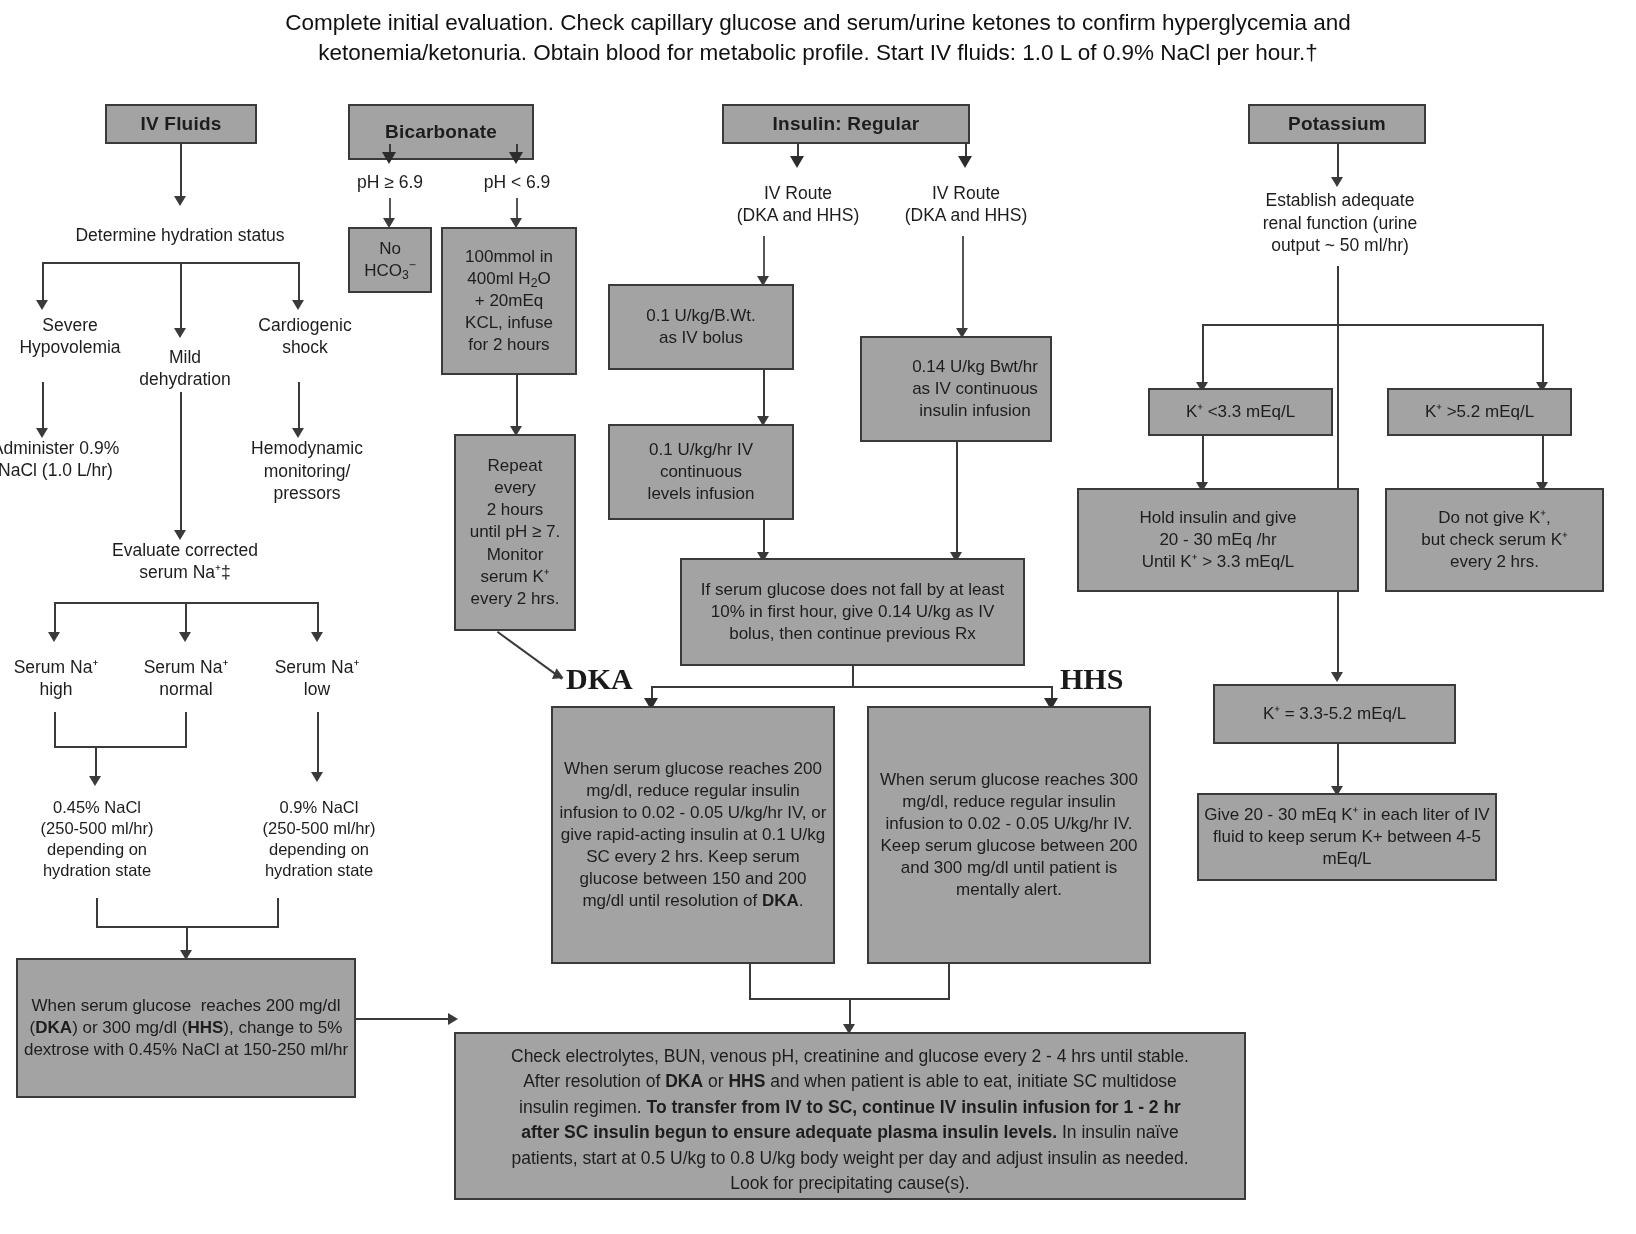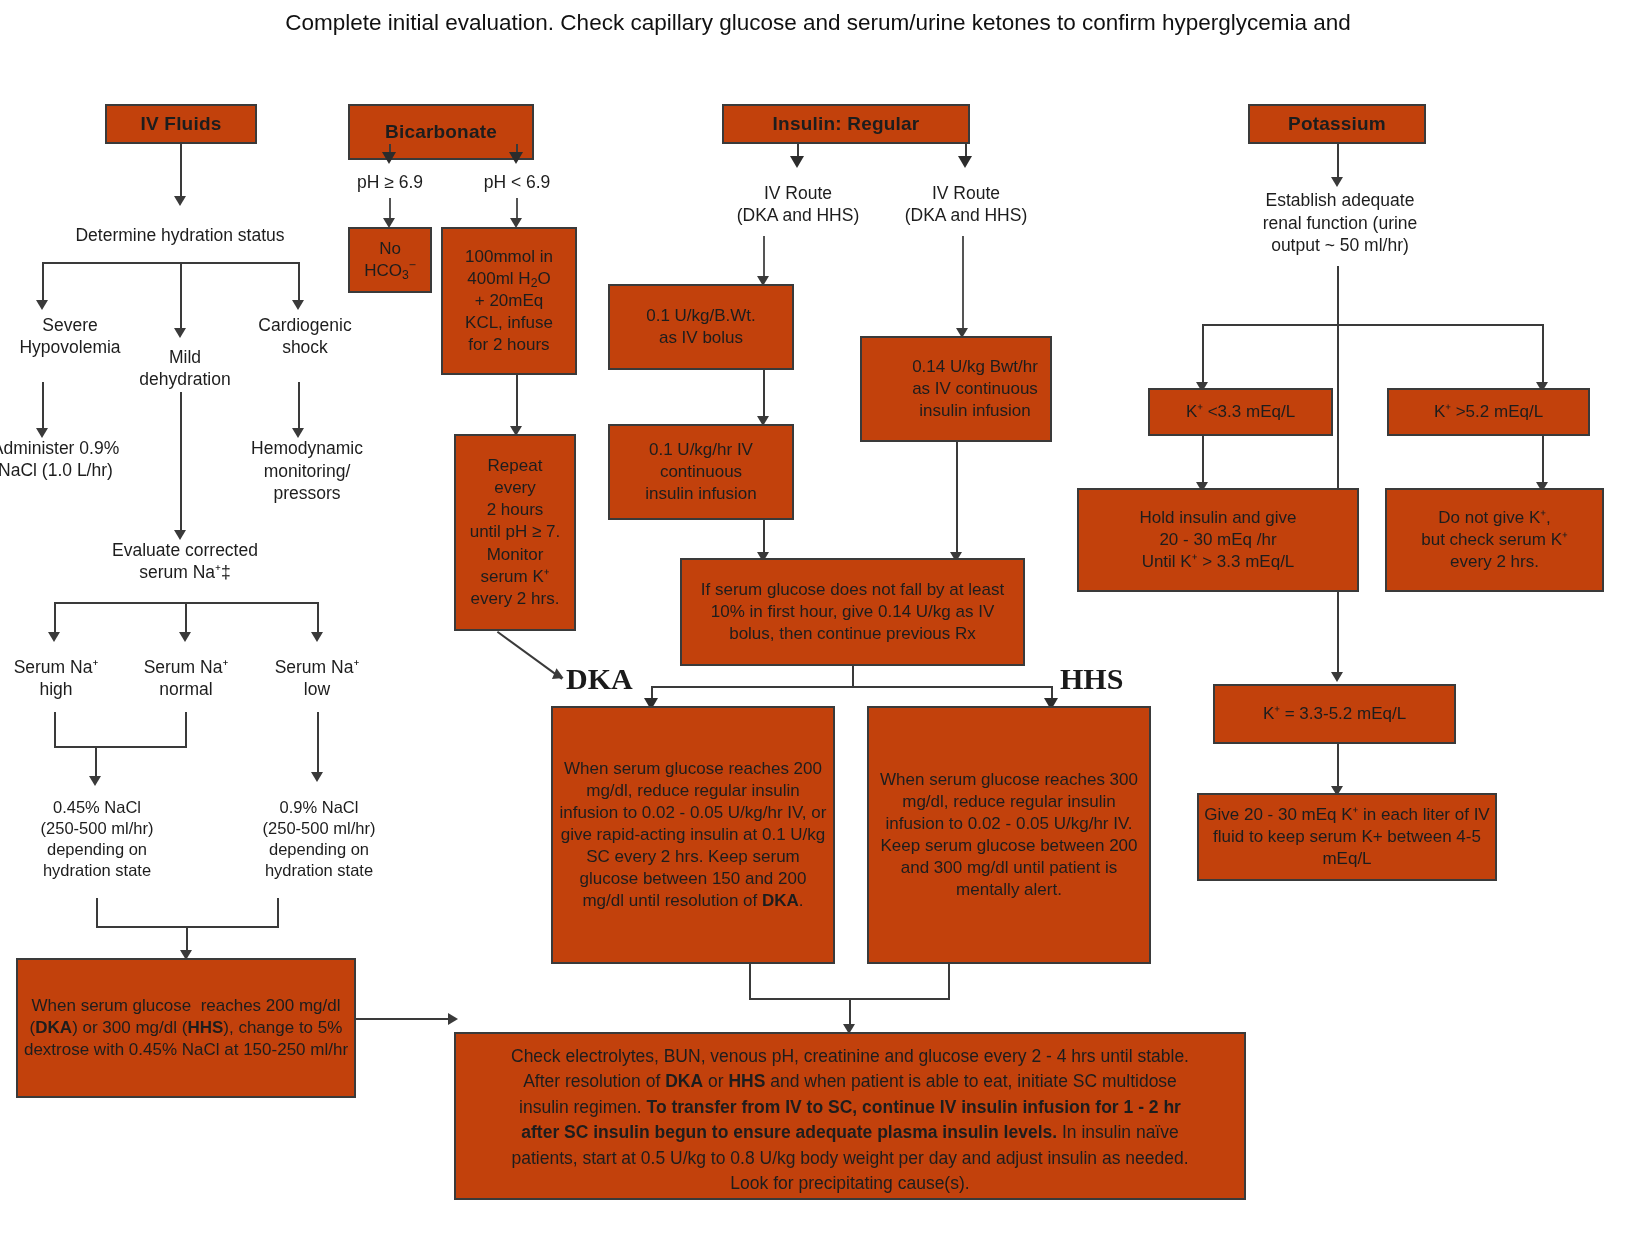--- a/index.html
+++ b/index.html
@@ -11,21 +11,21 @@
     position:relative;
     overflow:hidden;
     -webkit-font-smoothing:antialiased;
   }
   #canvas{position:absolute;left:0;top:0;width:1636px;height:1234px;}
 
   
   .abs{position:absolute;box-sizing:border-box;}
   .box{
     position:absolute;box-sizing:border-box;
-    border:2px solid #3a3a3a;background:#c2410c;
+    border:2px solid #3a3a3a;background:#a3a3a3;
     display:flex;align-items:center;justify-content:center;
     text-align:center;line-height:1.30;
     font-size:17px;color:#1d1d1d;
     padding:3px 5px;
   }
   .hdrbox{font-weight:bold;font-size:19px;letter-spacing:.2px;}
   .txt{
     position:absolute;box-sizing:border-box;
     display:flex;align-items:center;justify-content:center;
     text-align:center;line-height:1.28;font-size:17.5px;color:#1d1d1d;
@@ -50,20 +50,21 @@
   sup{font-size:.72em;vertical-align:super;line-height:0;}
   sub{font-size:.72em;vertical-align:baseline;position:relative;top:.25em;line-height:0;}
 </style>
 </head>
 <body>
 
 <div id="canvas">
 
   <div class="title" style="left:168px;top:8px;width:1300px;">
     <div>Complete initial evaluation. Check capillary glucose and serum/urine ketones to confirm hyperglycemia and</div>
+    <div>ketonemia/ketonuria. Obtain blood for metabolic profile. Start IV fluids: 1.0 L of 0.9% NaCl per hour.†</div>
   </div>
 
   <div class="box hdrbox" style="left:105px;top:104px;width:152px;height:40px;">IV Fluids</div>
 
   <div class="v" style="left:180px;top:144px;height:55px;"></div>
   <div class="ad" style="left:174px;top:196px;"></div>
 
   <div class="txt" style="left:50px;top:222px;width:260px;height:26px;">Determine hydration status</div>
 
   <div class="h" style="left:42px;top:262px;width:258px;"></div>
@@ -234,21 +235,21 @@
     <span style="white-space:pre-line">0.1 U/kg/B.Wt.
 as IV bolus</span>
   </div>
 
   <div class="v" style="left:763px;top:370px;height:50px;"></div>
   <div class="ad" style="left:757px;top:416px;"></div>
 
   <div class="box" style="left:608px;top:424px;width:186px;height:96px;">
     <span style="white-space:pre-line">0.1 U/kg/hr IV
 continuous
-insulin infusion</span>
+levels infusion</span>
   </div>
 
   <div class="box" style="left:860px;top:336px;width:192px;height:106px;padding-left:43px;">
     <span style="white-space:pre-line">0.14 U/kg Bwt/hr
 as IV continuous
 insulin infusion</span>
   </div>
 
   <div class="v" style="left:763px;top:520px;height:36px;"></div>
   <div class="ad" style="left:757px;top:552px;"></div>
@@ -299,21 +300,21 @@
   <div class="v" style="left:1337px;top:266px;height:60px;"></div>
   <div class="h" style="left:1202px;top:324px;width:342px;"></div>
   <div class="v" style="left:1202px;top:324px;height:60px;"></div>
   <div class="ad" style="left:1196px;top:382px;"></div>
   <div class="v" style="left:1337px;top:324px;height:352px;"></div>
   <div class="ad" style="left:1331px;top:672px;"></div>
   <div class="v" style="left:1542px;top:324px;height:60px;"></div>
   <div class="ad" style="left:1536px;top:382px;"></div>
 
   <div class="box" style="left:1148px;top:388px;width:185px;height:48px;">K⁺ &lt;3.3 mEq/L</div>
-  <div class="box" style="left:1387px;top:388px;width:203px;height:48px;">K⁺ &gt;5.2 mEq/L</div>
+  <div class="box" style="left:1387px;top:388px;width:185px;height:48px;">K⁺ &gt;5.2 mEq/L</div>
 
   <div class="v" style="left:1202px;top:436px;height:50px;"></div>
   <div class="ad" style="left:1196px;top:482px;"></div>
   <div class="v" style="left:1542px;top:436px;height:50px;"></div>
   <div class="ad" style="left:1536px;top:482px;"></div>
 
   <div class="box" style="left:1077px;top:488px;width:282px;height:104px;">
     <span style="white-space:pre-line">Hold insulin and give
 20 - 30 mEq /hr
 Until K⁺ &gt; 3.3 mEq/L</span>

